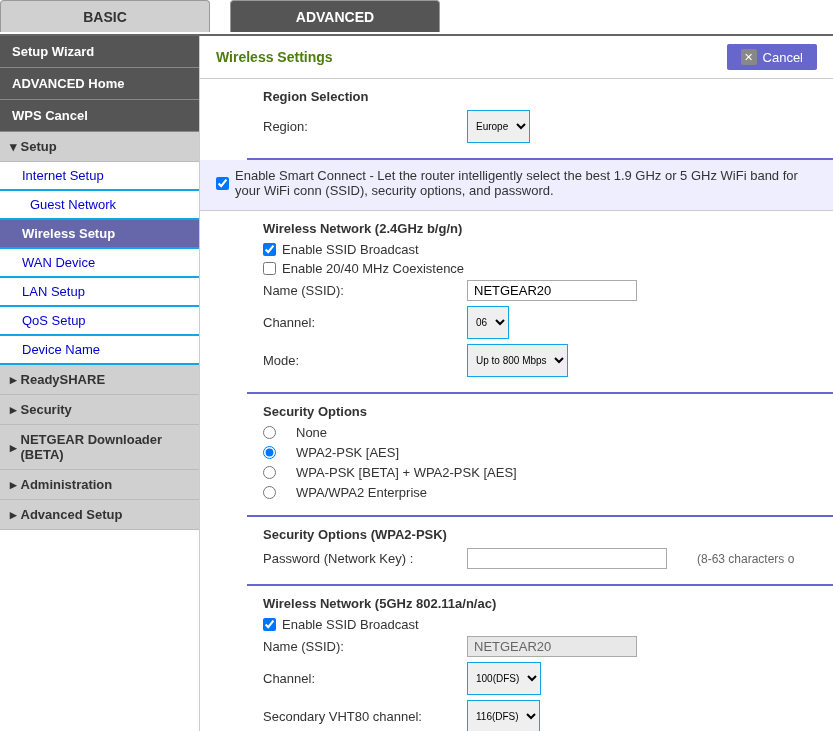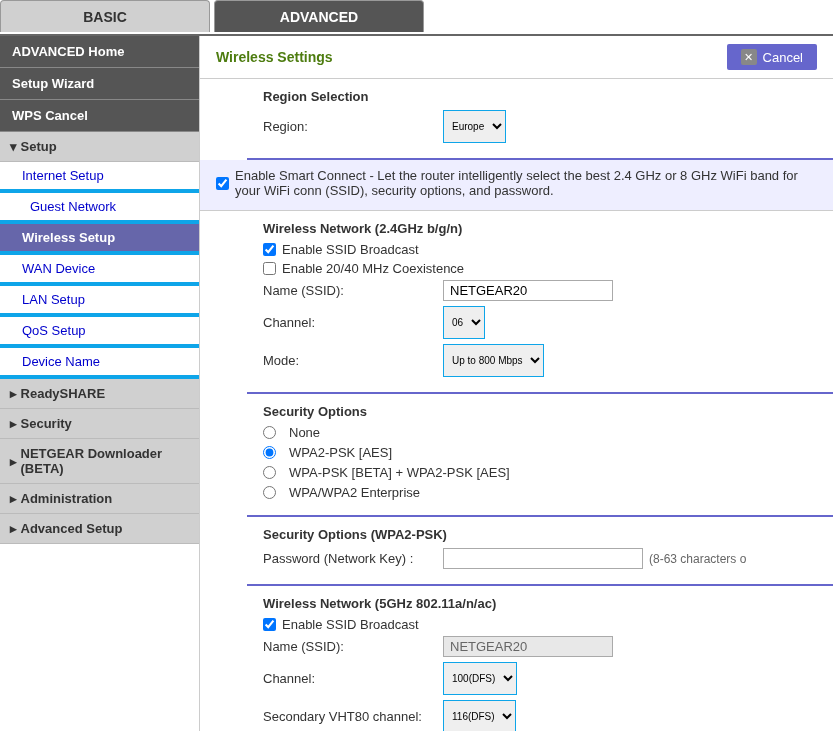--- a/index.html
+++ b/index.html
@@ -25,21 +25,21 @@
     }
     .tab-basic {
       background: #d0d0d0;
       color: #333;
       border-radius: 4px 4px 0 0;
     }
     .tab-advanced {
       background: #555;
       color: #fff;
       border-radius: 4px 4px 0 0;
-      margin-left: 4px;
+      margin-left: 20px;
     }
 
     
     .main-layout {
       display: flex;
       height: calc(731px - 34px);
     }
 
     
     .sidebar {
@@ -70,21 +70,21 @@
       border-bottom: 1px solid #bbb;
       display: flex;
       align-items: center;
       gap: 4px;
     }
 
     .sidebar-sub-item {
       padding: 6px 24px 6px 22px;
       color: #0000cc;
       cursor: pointer;
-      border-bottom: 4px solid #0ea5e9;
+      border-bottom: 2px solid #0ea5e9;
       font-size: 13px;
     }
     .sidebar-sub-item.active {
       background: #6666aa;
       color: #fff;
       font-weight: bold;
       text-decoration: none;
     }
 
     .sidebar-collapsible {
@@ -153,21 +153,21 @@
     .section-title {
       font-weight: bold;
       font-size: 13px;
       color: #333;
       margin-bottom: 6px;
     }
     .field-row {
       display: flex;
       align-items: center;
       margin-bottom: 5px;
-      gap: 0;
+      gap: 24px;
     }
     .field-label {
       color: #333;
       min-width: 180px;
       font-size: 13px;
     }
     .field-input {
       border: 1px solid #aaa;
       padding: 2px 6px;
       font-size: 13px;
@@ -194,21 +194,21 @@
       margin-bottom: 4px;
     }
     .checkbox-label {
       font-size: 13px;
       color: #333;
     }
 
     .radio-row {
       display: flex;
       align-items: center;
-      gap: 13px;
+      gap: 20px;
       margin-bottom: 5px;
     }
     .radio-label {
       font-size: 13px;
       color: #333;
     }
 
     .password-input {
       border: 1px solid #aaa;
       padding: 2px 6px;
@@ -231,24 +231,24 @@
   <div class="tab tab-advanced">
     <span>ADVANCED</span>
   </div>
 </div>
 
 <div class="main-layout">
 
   <div class="sidebar">
 
     <div class="sidebar-item-dark">
+      <span>Setup Wizard</span>
+    </div>
+    <div class="sidebar-item-dark">
       <span>ADVANCED Home</span>
-    </div>
-    <div class="sidebar-item-dark">
-      <span>Setup Wizard</span>
     </div>
     <div class="sidebar-item-dark">
       <span>WPS Cancel</span>
     </div>
 
     <div class="sidebar-section-header">
       <span>▾</span>
       <span>Setup</span>
     </div>
 
@@ -318,21 +318,21 @@
         <select class="field-select">
           <option>Europe</option>
         </select>
       </div>
     </div>
 
     <div style="padding: 8px 16px; background: #eeeeff; border-bottom: 1px solid #ccc;">
       <div class="checkbox-row">
         <input type="checkbox" checked="" id="smartconnect" style="">
         <label for="smartconnect" class="checkbox-label">
-          <span>Enable Smart Connect - Let the router intelligently select the best 2.4 GHz or 8 GHz WiFi band for your WiFi conn (SSID), security options, and password.</span>
+          <span>Enable Smart Connect - Let the router intelligently select the best 1.9 GHz or 5 GHz WiFi band for your WiFi conn (SSID), security options, and password.</span>
         </label>
       </div>
     </div>
 
     <div class="section">
       <div class="section-title">Wireless Network (2.4GHz b/g/n)</div>
       <div class="checkbox-row">
         <input type="checkbox" checked="" id="ssidbroadcast24" style="">
         <label for="ssidbroadcast24" class="checkbox-label">Enable SSID Broadcast</label>
       </div>

